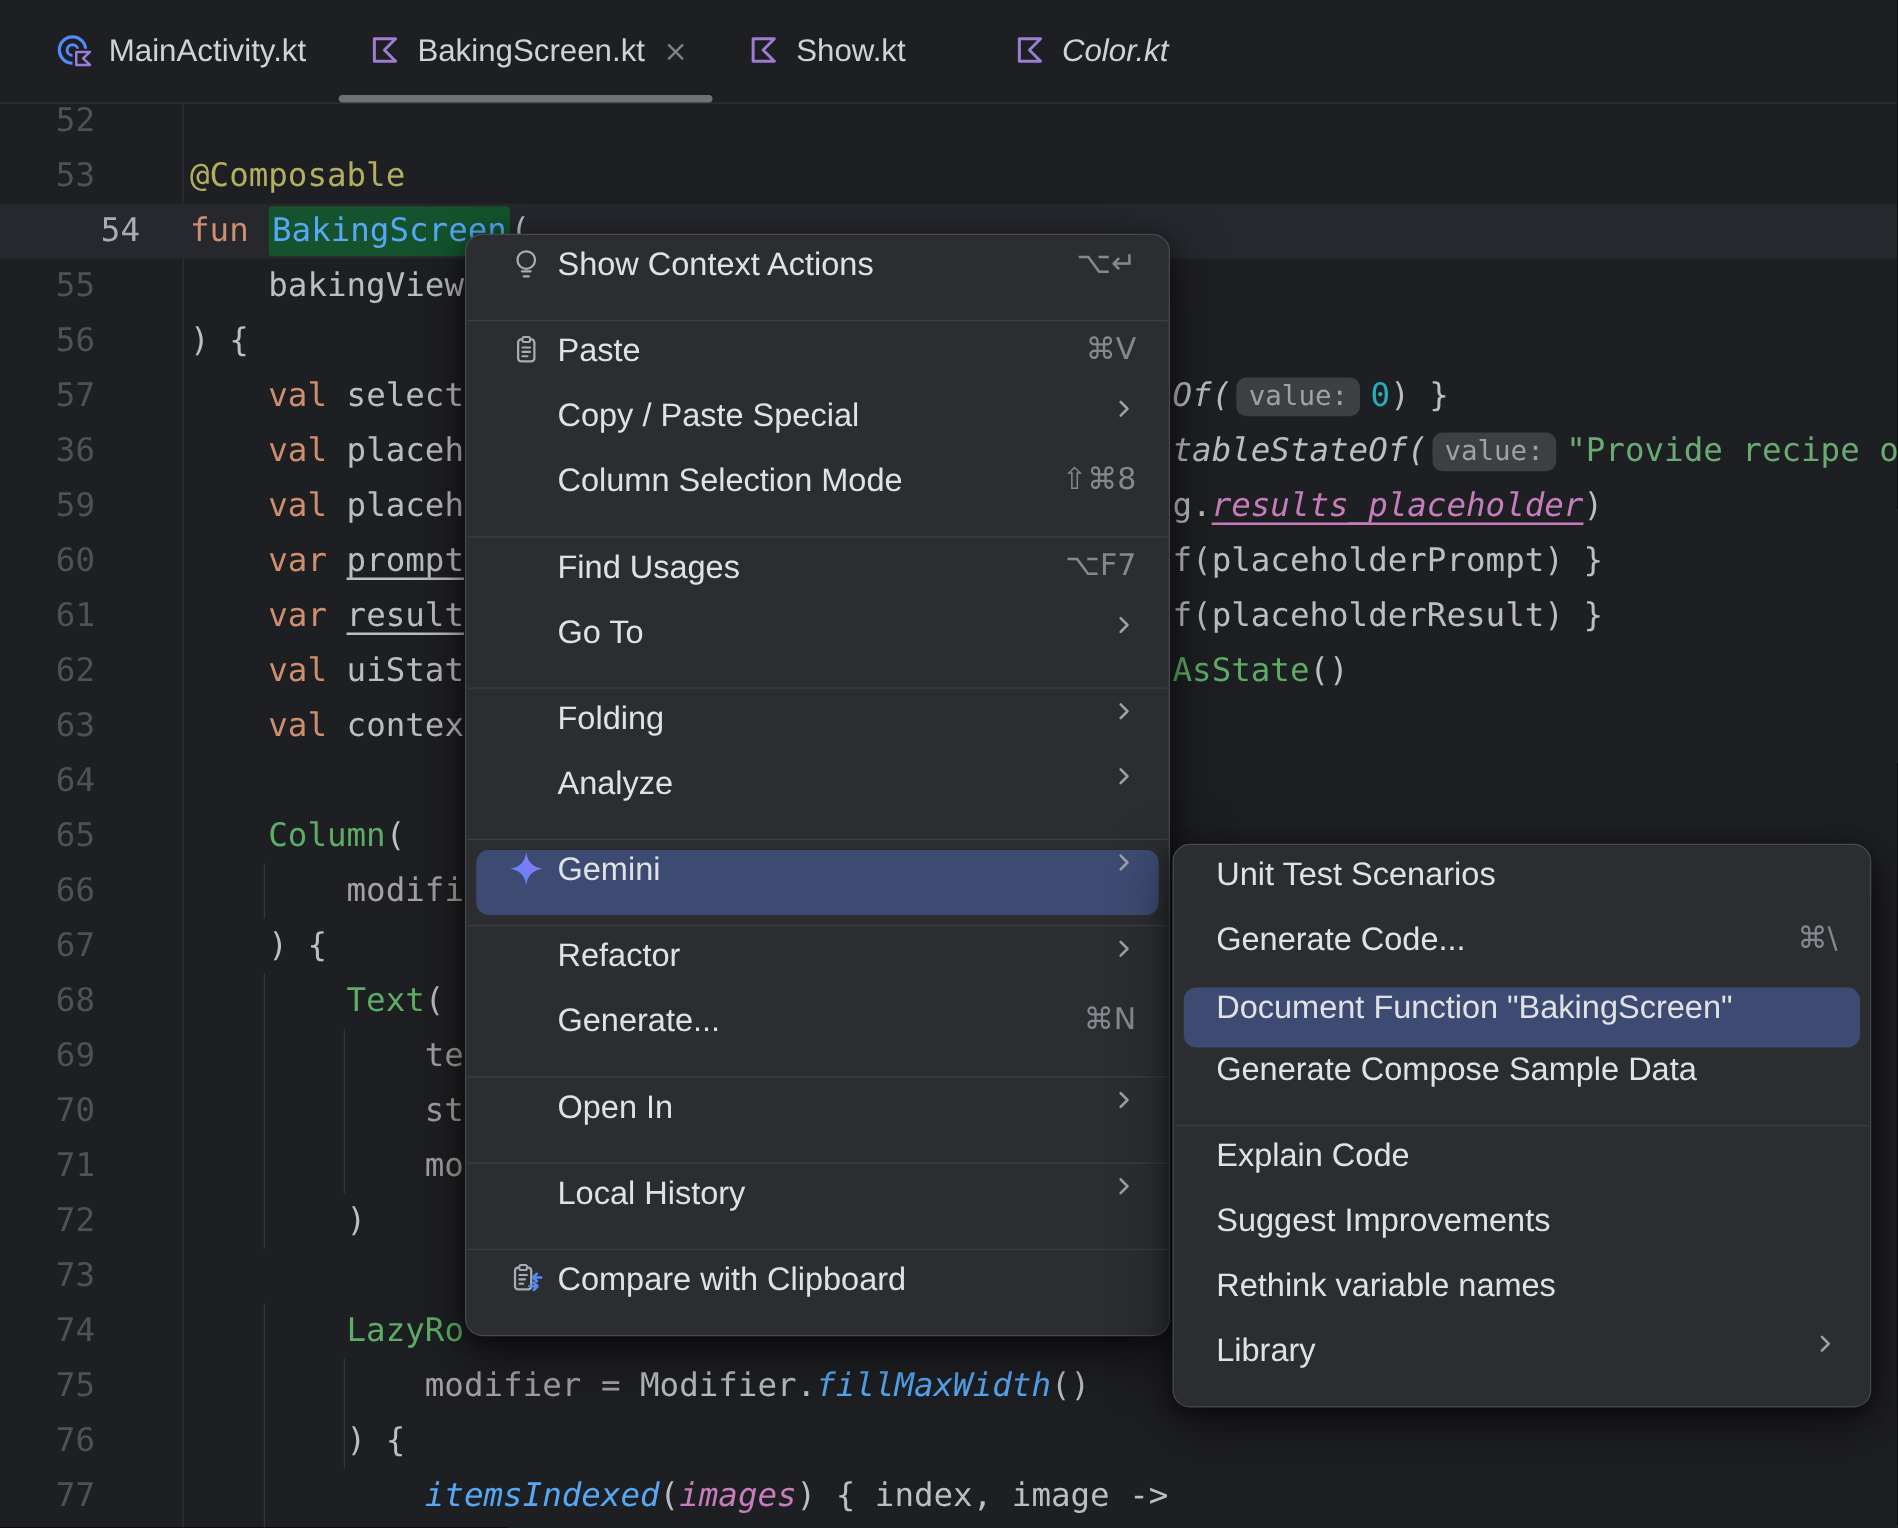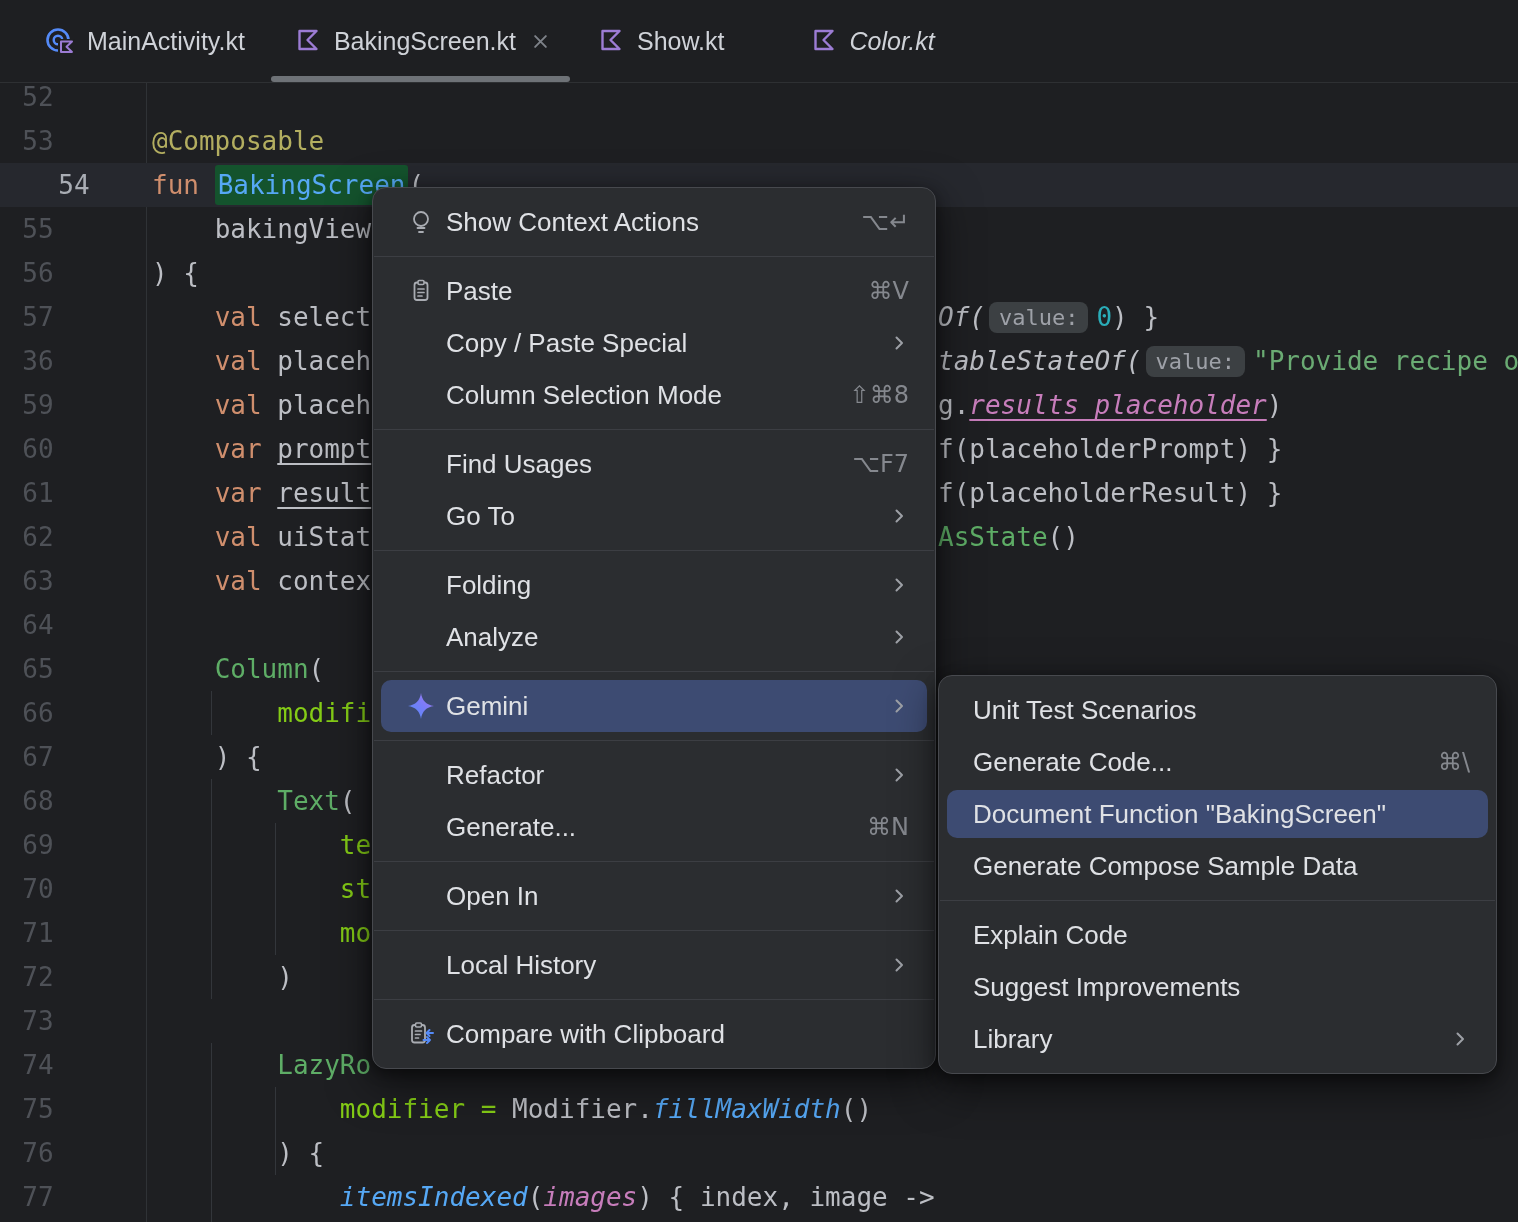--- a/index.html
+++ b/index.html
@@ -18,48 +18,48 @@
   .tclose{display:flex;margin-left:6px;}
   .ico{display:flex;align-items:center;justify-content:center;flex:none;}
 
   
   .editor{position:absolute;inset:0;z-index:1;}
   .gutter-divider{position:absolute;left:146px;top:82px;bottom:0;width:1px;background:#2F3236;}
   .guide{position:absolute;width:1px;background:#33363B;}
   .crow{position:absolute;left:0;width:100%;height:44px;line-height:44px;
         font-family:"DejaVu Sans Mono",monospace;font-size:26px;}
   .crow.cur{background:var(--curline,#26282E);}
-  .lnum{position:absolute;left:0;top:0;width:76px;text-align:center;color:#4E5157;}
+  .lnum{position:absolute;left:0;top:0;width:76px;text-align:right;color:#4E5157;}
   .crow.cur .lnum{color:#A9ADB4;margin-left:36px;}
   .cl{position:absolute;left:152px;top:0;white-space:pre;}
   .cr{position:absolute;top:0;white-space:pre;}
 
   .sg.k{color:#CF8E6D}
   .sg.ann{color:#B3AE60}
   .sg.declhl{color:#56A8F5;background:#14532d;border-radius:3px;padding:5px 3px;}
   .sg.call{color:#5EAD66}
-  .sg.named{color:#84cc16}
+  .sg.named{color:#a3a3a3}
   .sg.str{color:#6AAB73}
   .sg.num{color:#2AACB8}
   .sg.p{color:#BCBEC4}
   .sg.pink{color:#C77DBB;font-style:italic}
   .sg.pinku{color:#C77DBB;font-style:italic;text-decoration:underline;text-underline-offset:5px}
   .sg.ext{color:#56A8F5;font-style:italic}
   .sg.it{color:#BCBEC4;font-style:italic}
   .sg.un{color:#BCBEC4;text-decoration:underline;text-underline-offset:5px}
   .sg.hint{background:#3C4043;color:#9EA1A8;border-radius:8px;padding:3px 10px;
            font-size:22px;margin:0 8px 0 4px;position:relative;top:-1px;}
 
   
   .menu{position:absolute;background:var(--menu-bg,#2B2D30);border:1px solid var(--menu-border,#47494E);
         border-radius:14px;padding:8px 0;box-sizing:border-box;
         box-shadow:0 14px 44px rgba(0,0,0,.55),0 4px 14px rgba(0,0,0,.4);}
   #context-menu{z-index:10;}
   #gemini-submenu{z-index:11;}
-  .mi{display:flex;align-items:center;height:52px;padding:0 26px 0 33px;}
+  .mi{display:flex;align-items:flex-start;height:52px;padding:0 26px 0 33px;}
   .mi .mico{width:30px;height:30px;margin-right:10px;display:flex;align-items:center;
             justify-content:center;flex:none;}
   .mi.sub{padding:0 26px 0 34px;}
   .mlabel{flex:1;font-size:26px;color:var(--menu-text,#DFE1E5);white-space:nowrap;}
   .msc{font-family:"DejaVu Sans",sans-serif;font-size:24px;color:var(--shortcut,#85888E);
        margin-left:28px;white-space:nowrap;}
   .march{margin-left:28px;display:flex;}
   .mi.sel{background:var(--sel,#3D4B72);border-radius:10px;margin:2px 8px;height:48px;
           padding:0 18px 0 25px;}
   .mi.sub.sel{padding:0 18px 0 26px;}
@@ -383,20 +383,23 @@
         <span class="mlabel">Generate Compose Sample Data</span>
       </div>
       <div class="msep"></div>
       <div class="mi sub">
         <span class="mlabel">Explain Code</span>
       </div>
       <div class="mi sub">
         <span class="mlabel">Suggest Improvements</span>
       </div>
       <div class="mi sub">
+        <span class="mlabel">Rethink variable names</span>
+      </div>
+      <div class="mi sub">
         <span class="mlabel">Library</span>
         <span class="march">
           <svg width="20" height="20" viewBox="0 0 20 20">
             <path d="M7.5 4.5 L13 10 L7.5 15.5" fill="none" stroke="#9DA0A6" stroke-width="2" stroke-linecap="round" stroke-linejoin="round"></path>
           </svg>
         </span>
       </div>
     </div>
 </div>
 

